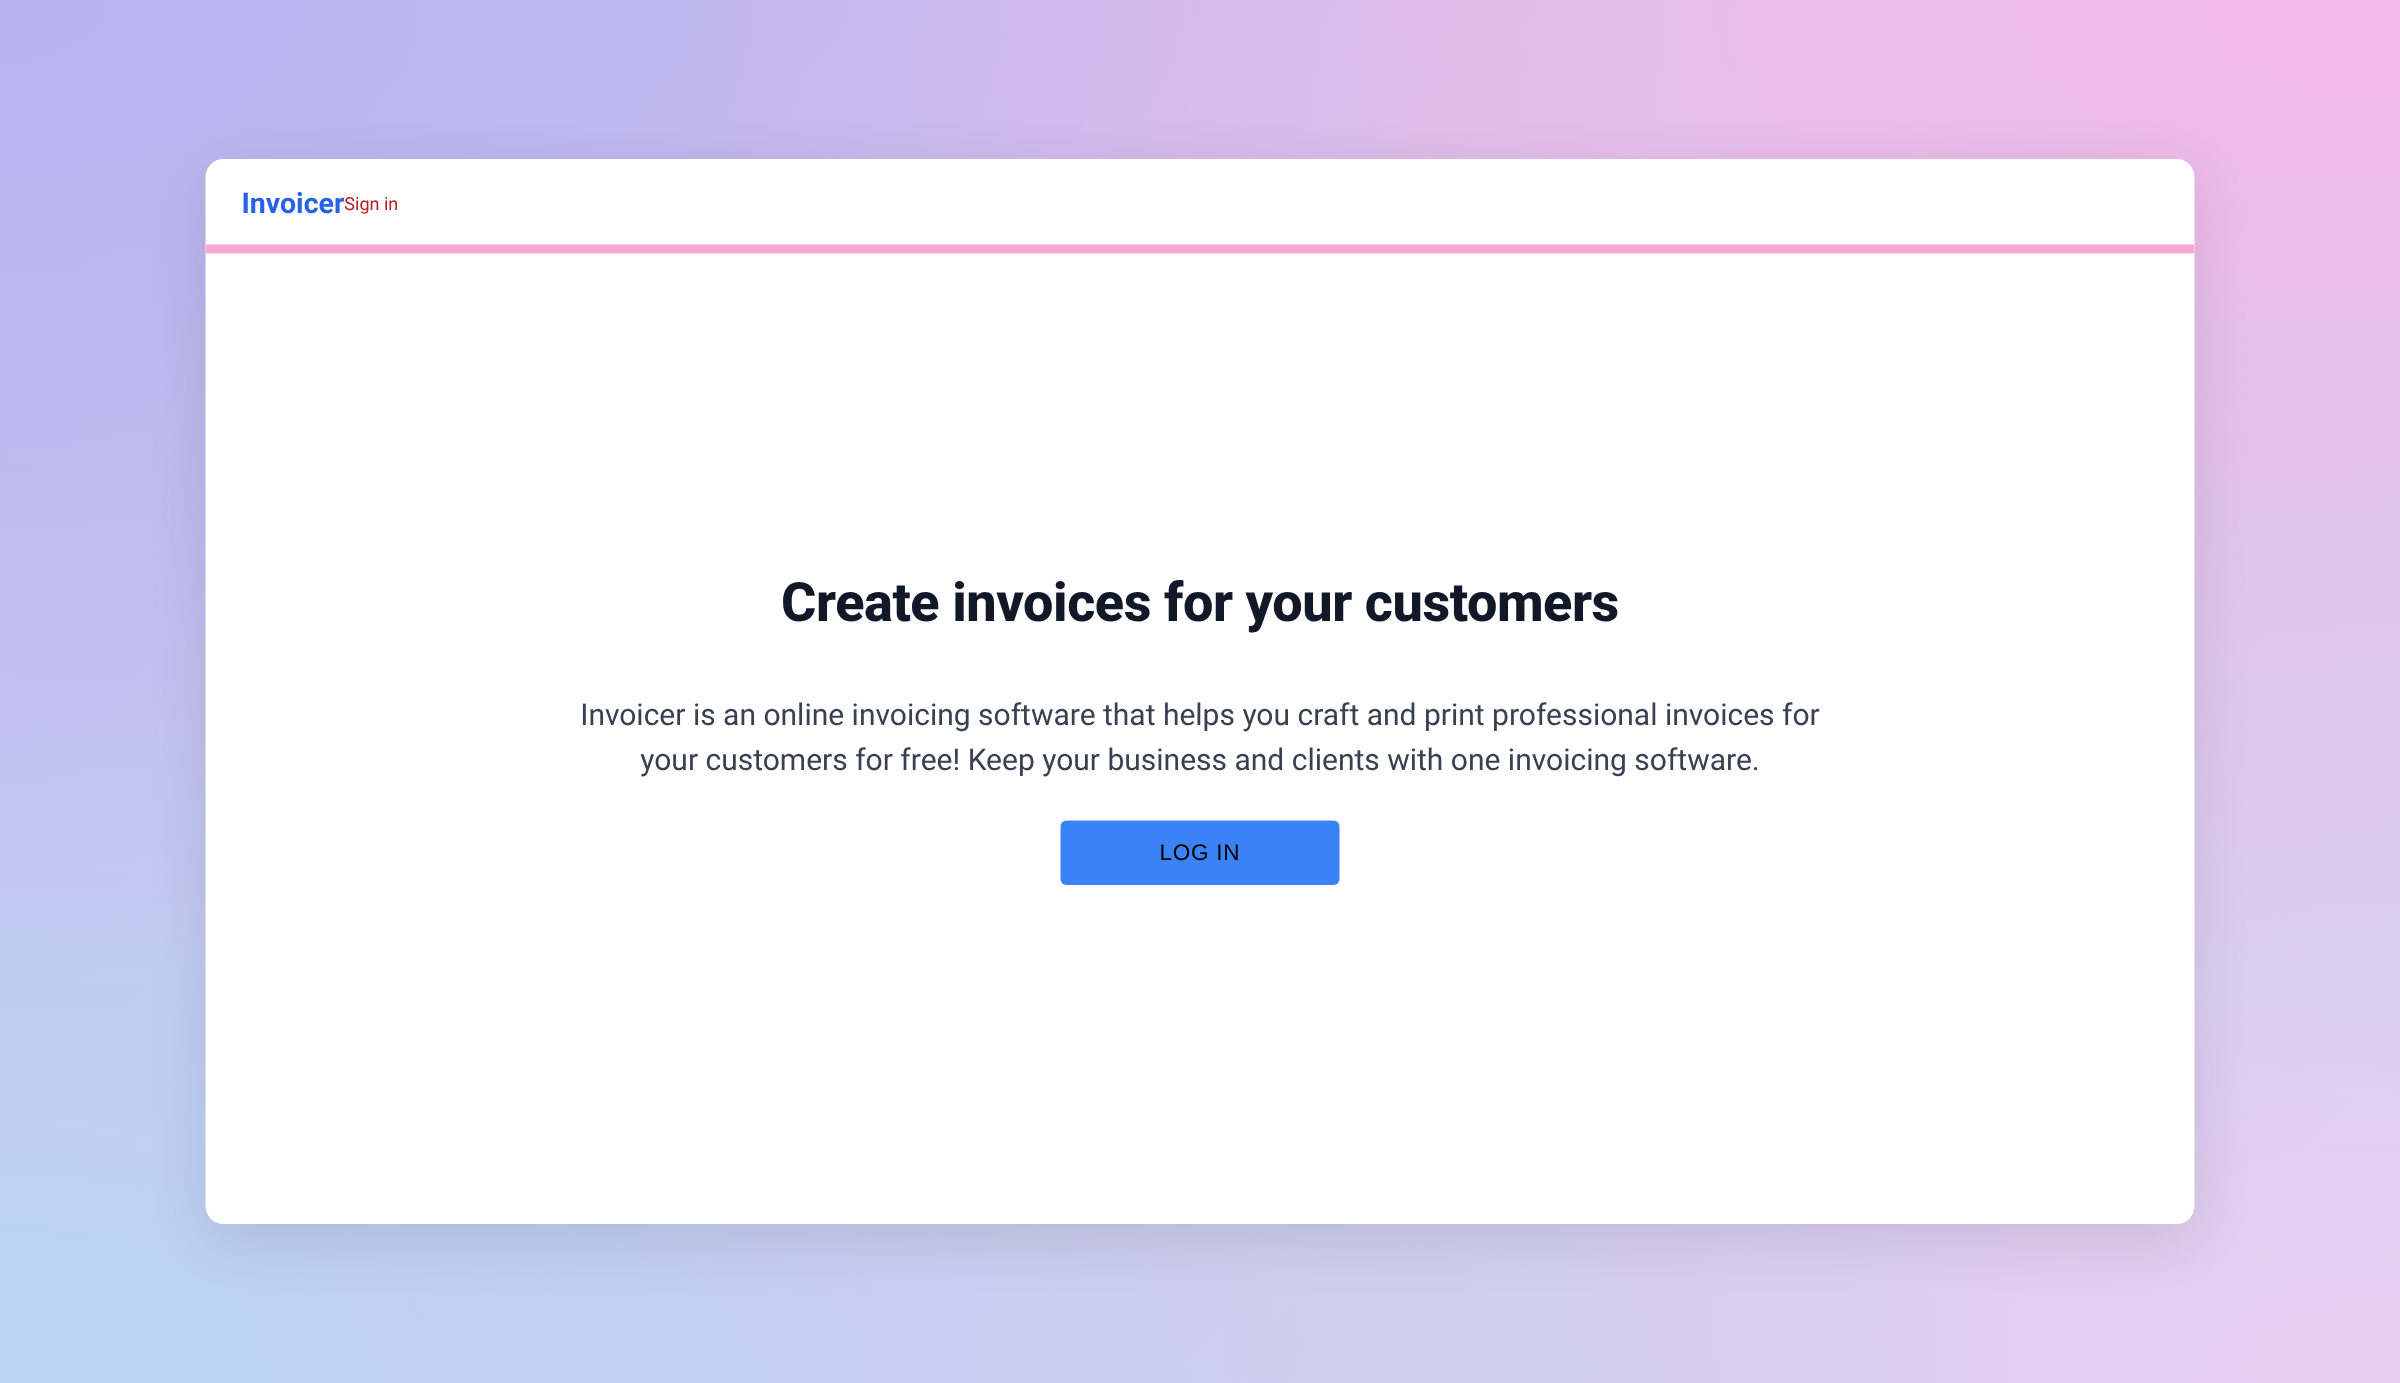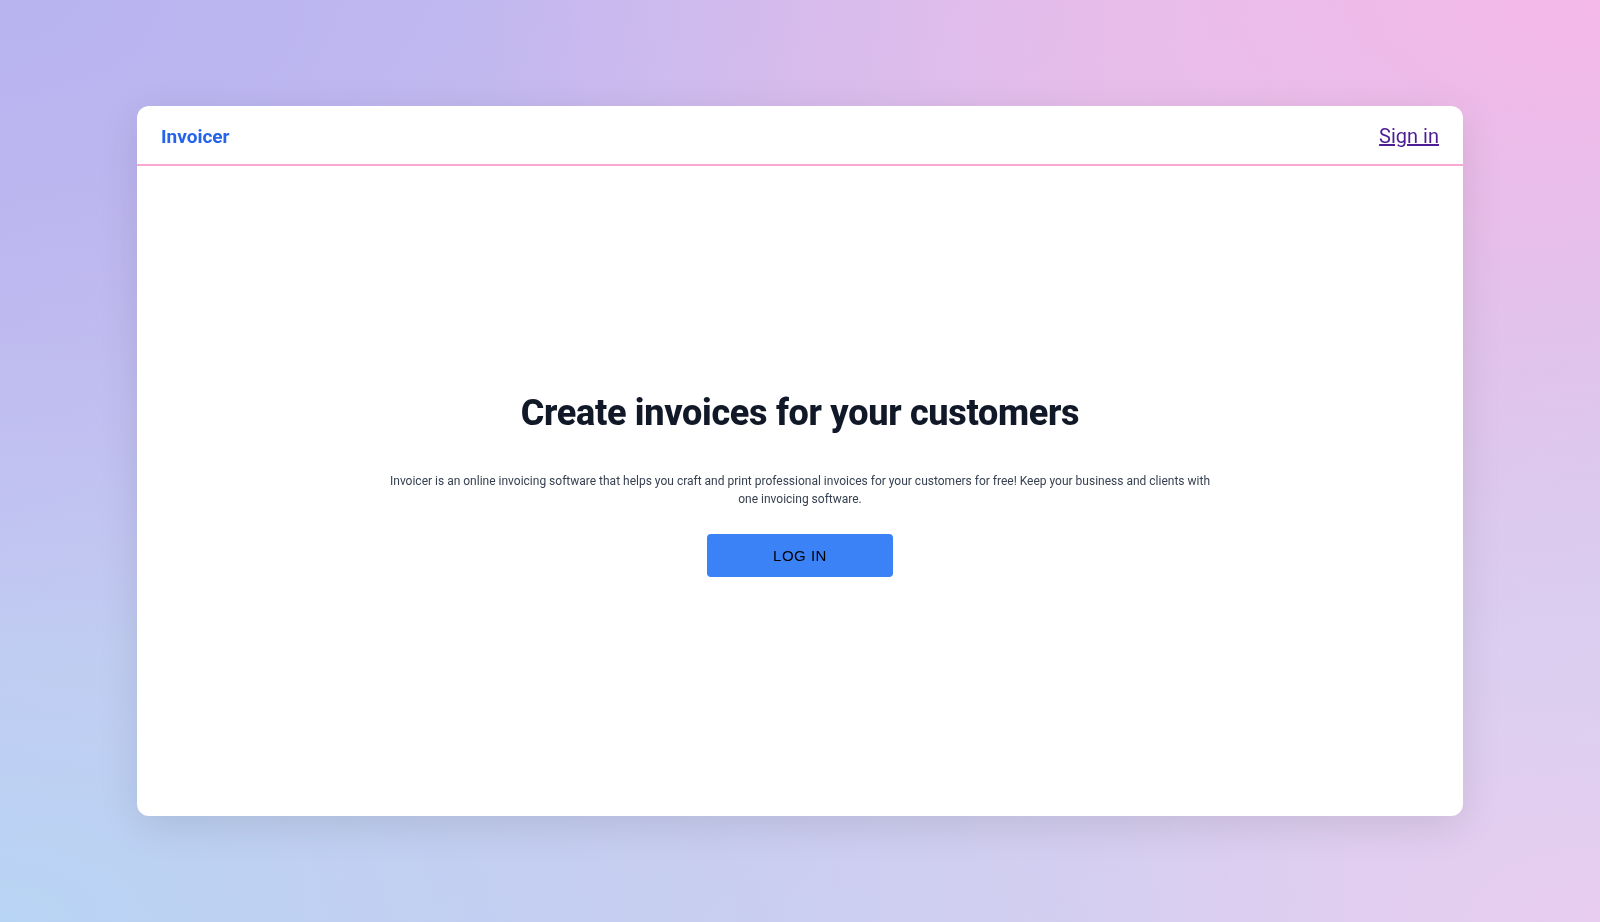--- a/index.html
+++ b/index.html
@@ -37,38 +37,36 @@
       width: 1326px;
       height: 710px;
       box-shadow: 0 10px 40px rgba(0, 0, 0, 0.1);
       display: flex;
       flex-direction: column;
       overflow: hidden;
     }
 
     .header {
       display: flex;
-      justify-content: space-between;
       align-items: center;
       padding: 18px 24px 16px 24px;
-      border-bottom: 2px solid #f9a8d4;
+      border-bottom: 6px solid #f9a8d4;
     }
 
     .logo {
       color: #2563eb;
       font-weight: 700;
       font-size: 19px;
       cursor: pointer;
     }
 
     .signin {
-      color: #4c1d95;
-      font-size: 20px;
+      color: #b91c1c;
+      font-size: 12px;
       cursor: pointer;
-      text-decoration: underline;
     }
 
     .main {
       flex: 1;
       display: flex;
       flex-direction: column;
       align-items: center;
       justify-content: center;
       padding: 0 80px 30px 80px;
     }
@@ -77,21 +75,21 @@
       font-size: 36px;
       font-weight: 800;
       color: #111827;
       text-align: center;
       margin-bottom: 18px;
       letter-spacing: -0.3px;
       margin-top: 16px;
     }
 
     .description {
-      font-size: 12px;
+      font-size: 20px;
       color: #374151;
       text-align: center;
       max-width: 830px;
       line-height: 1.5;
       margin-bottom: 26px;
       margin-top: 20px;
     }
 
     .login-btn {
       background: #3b82f6;

